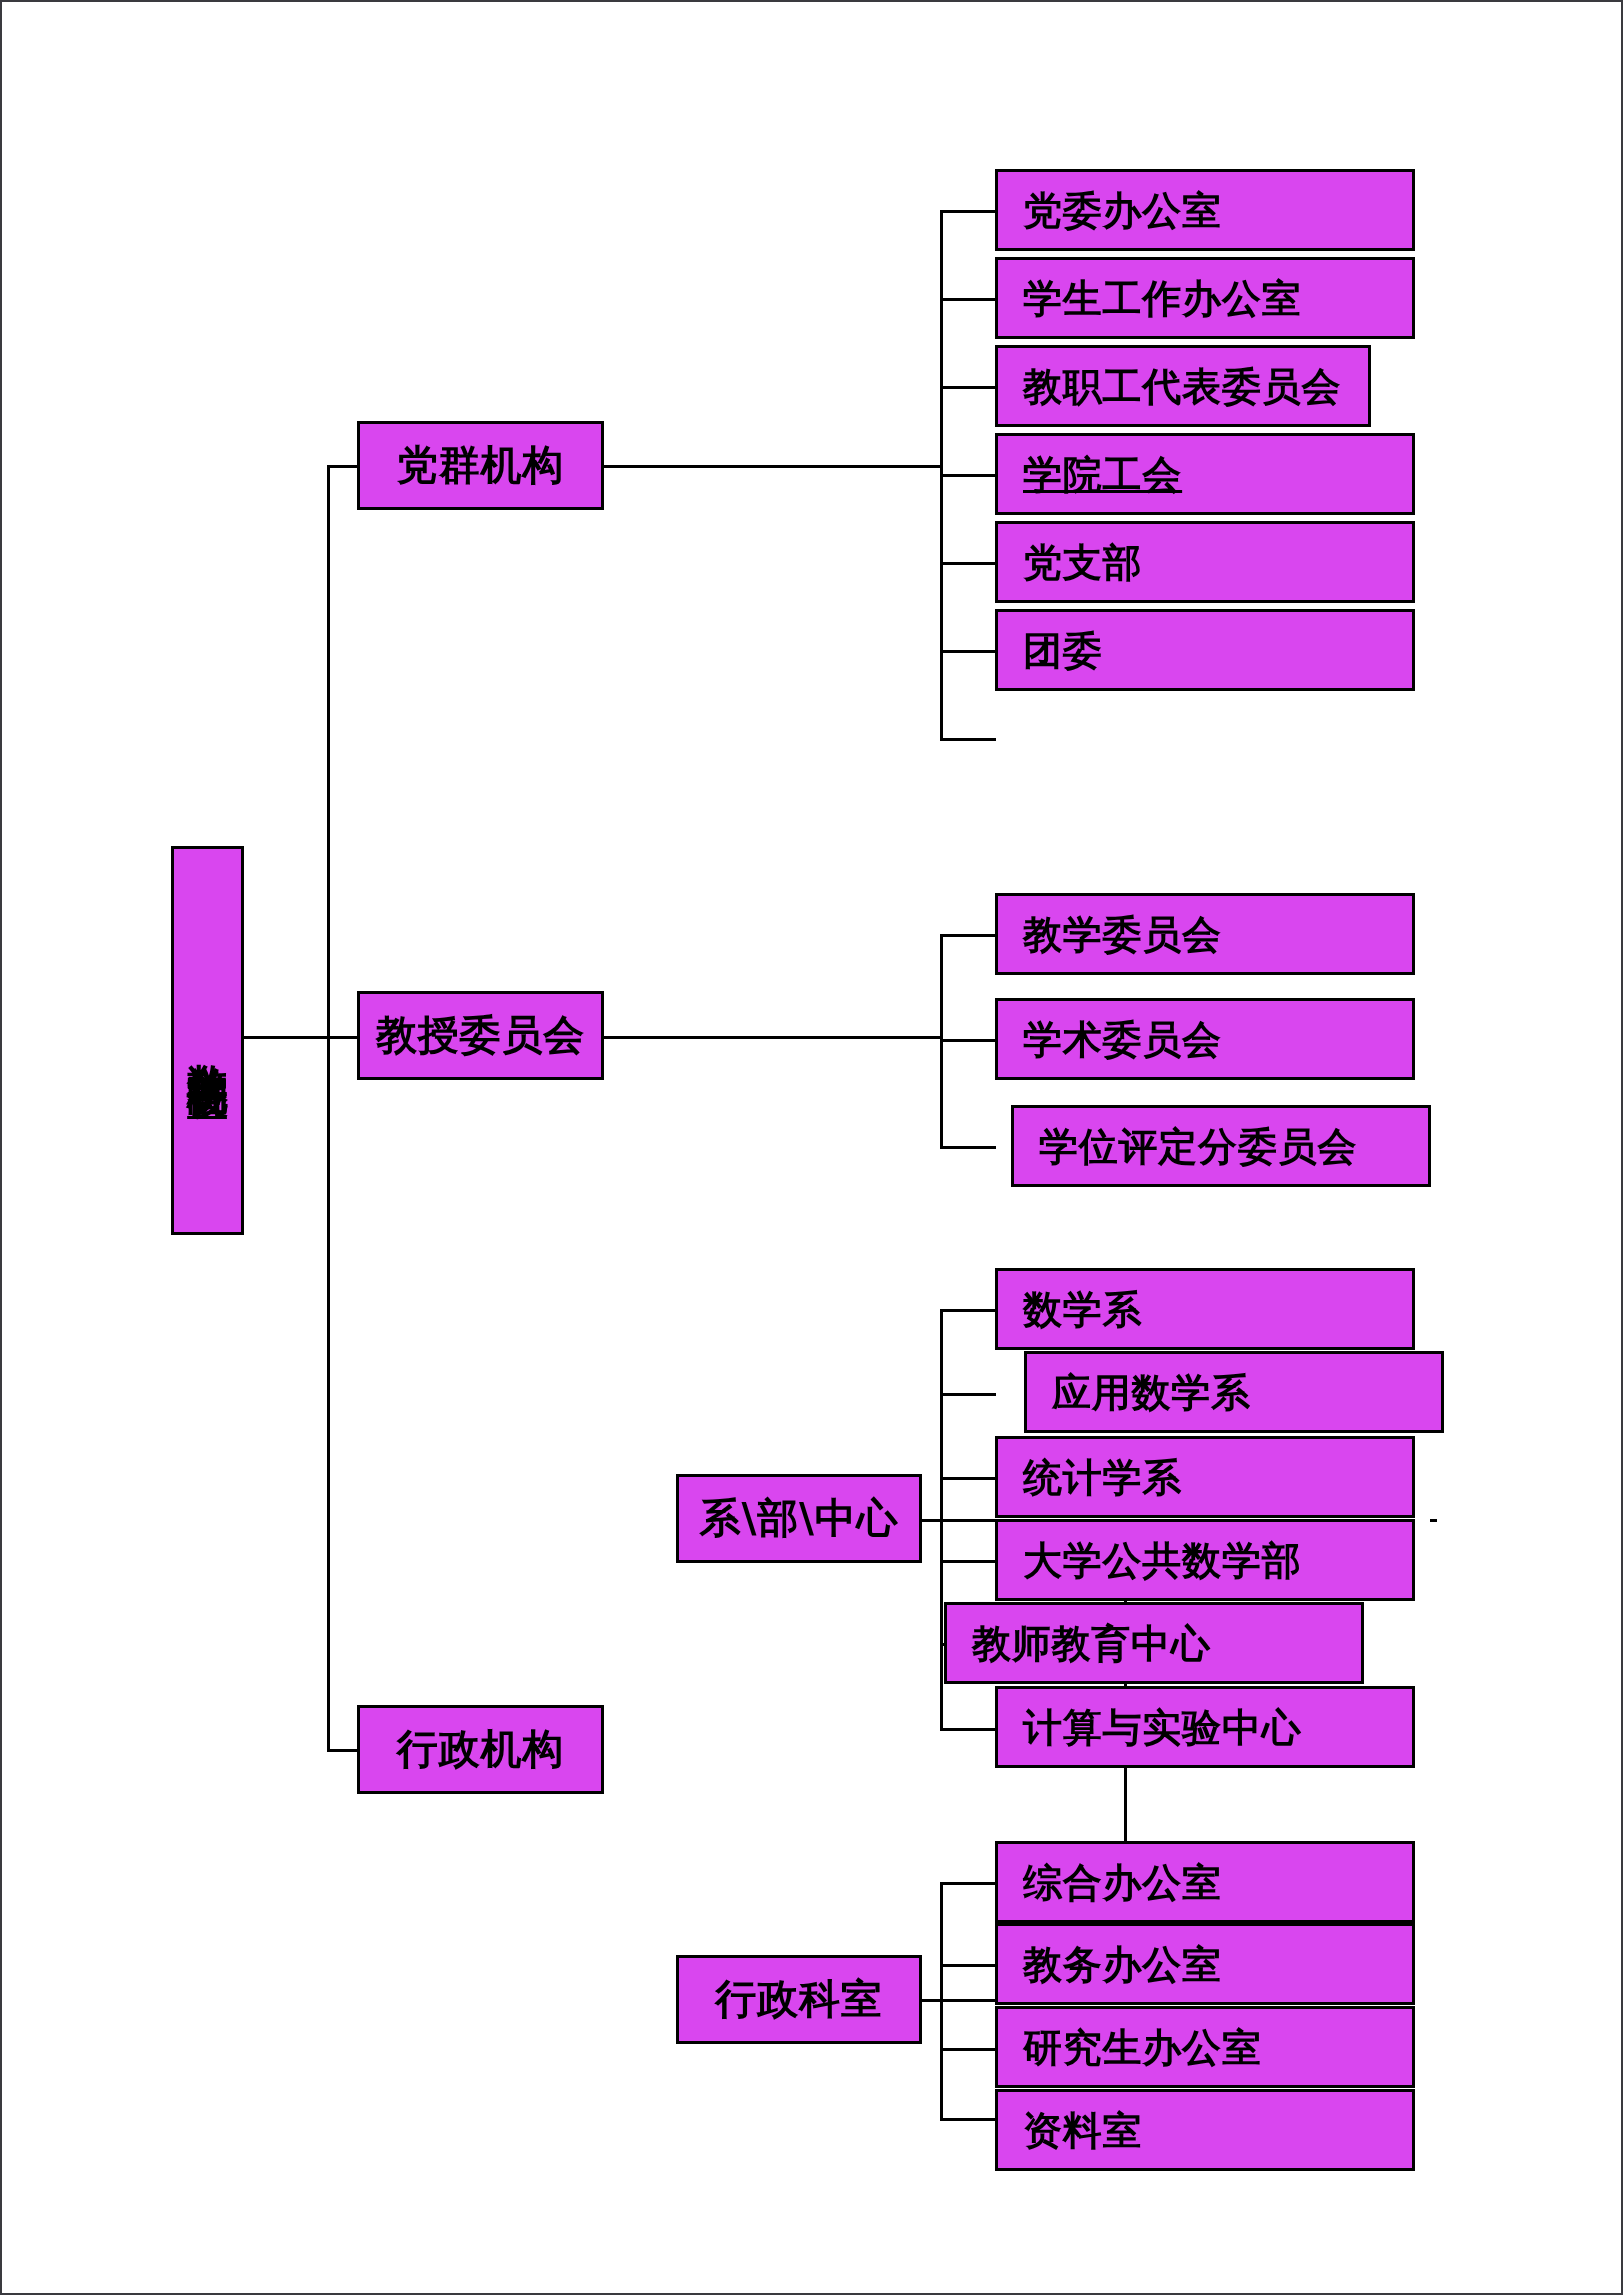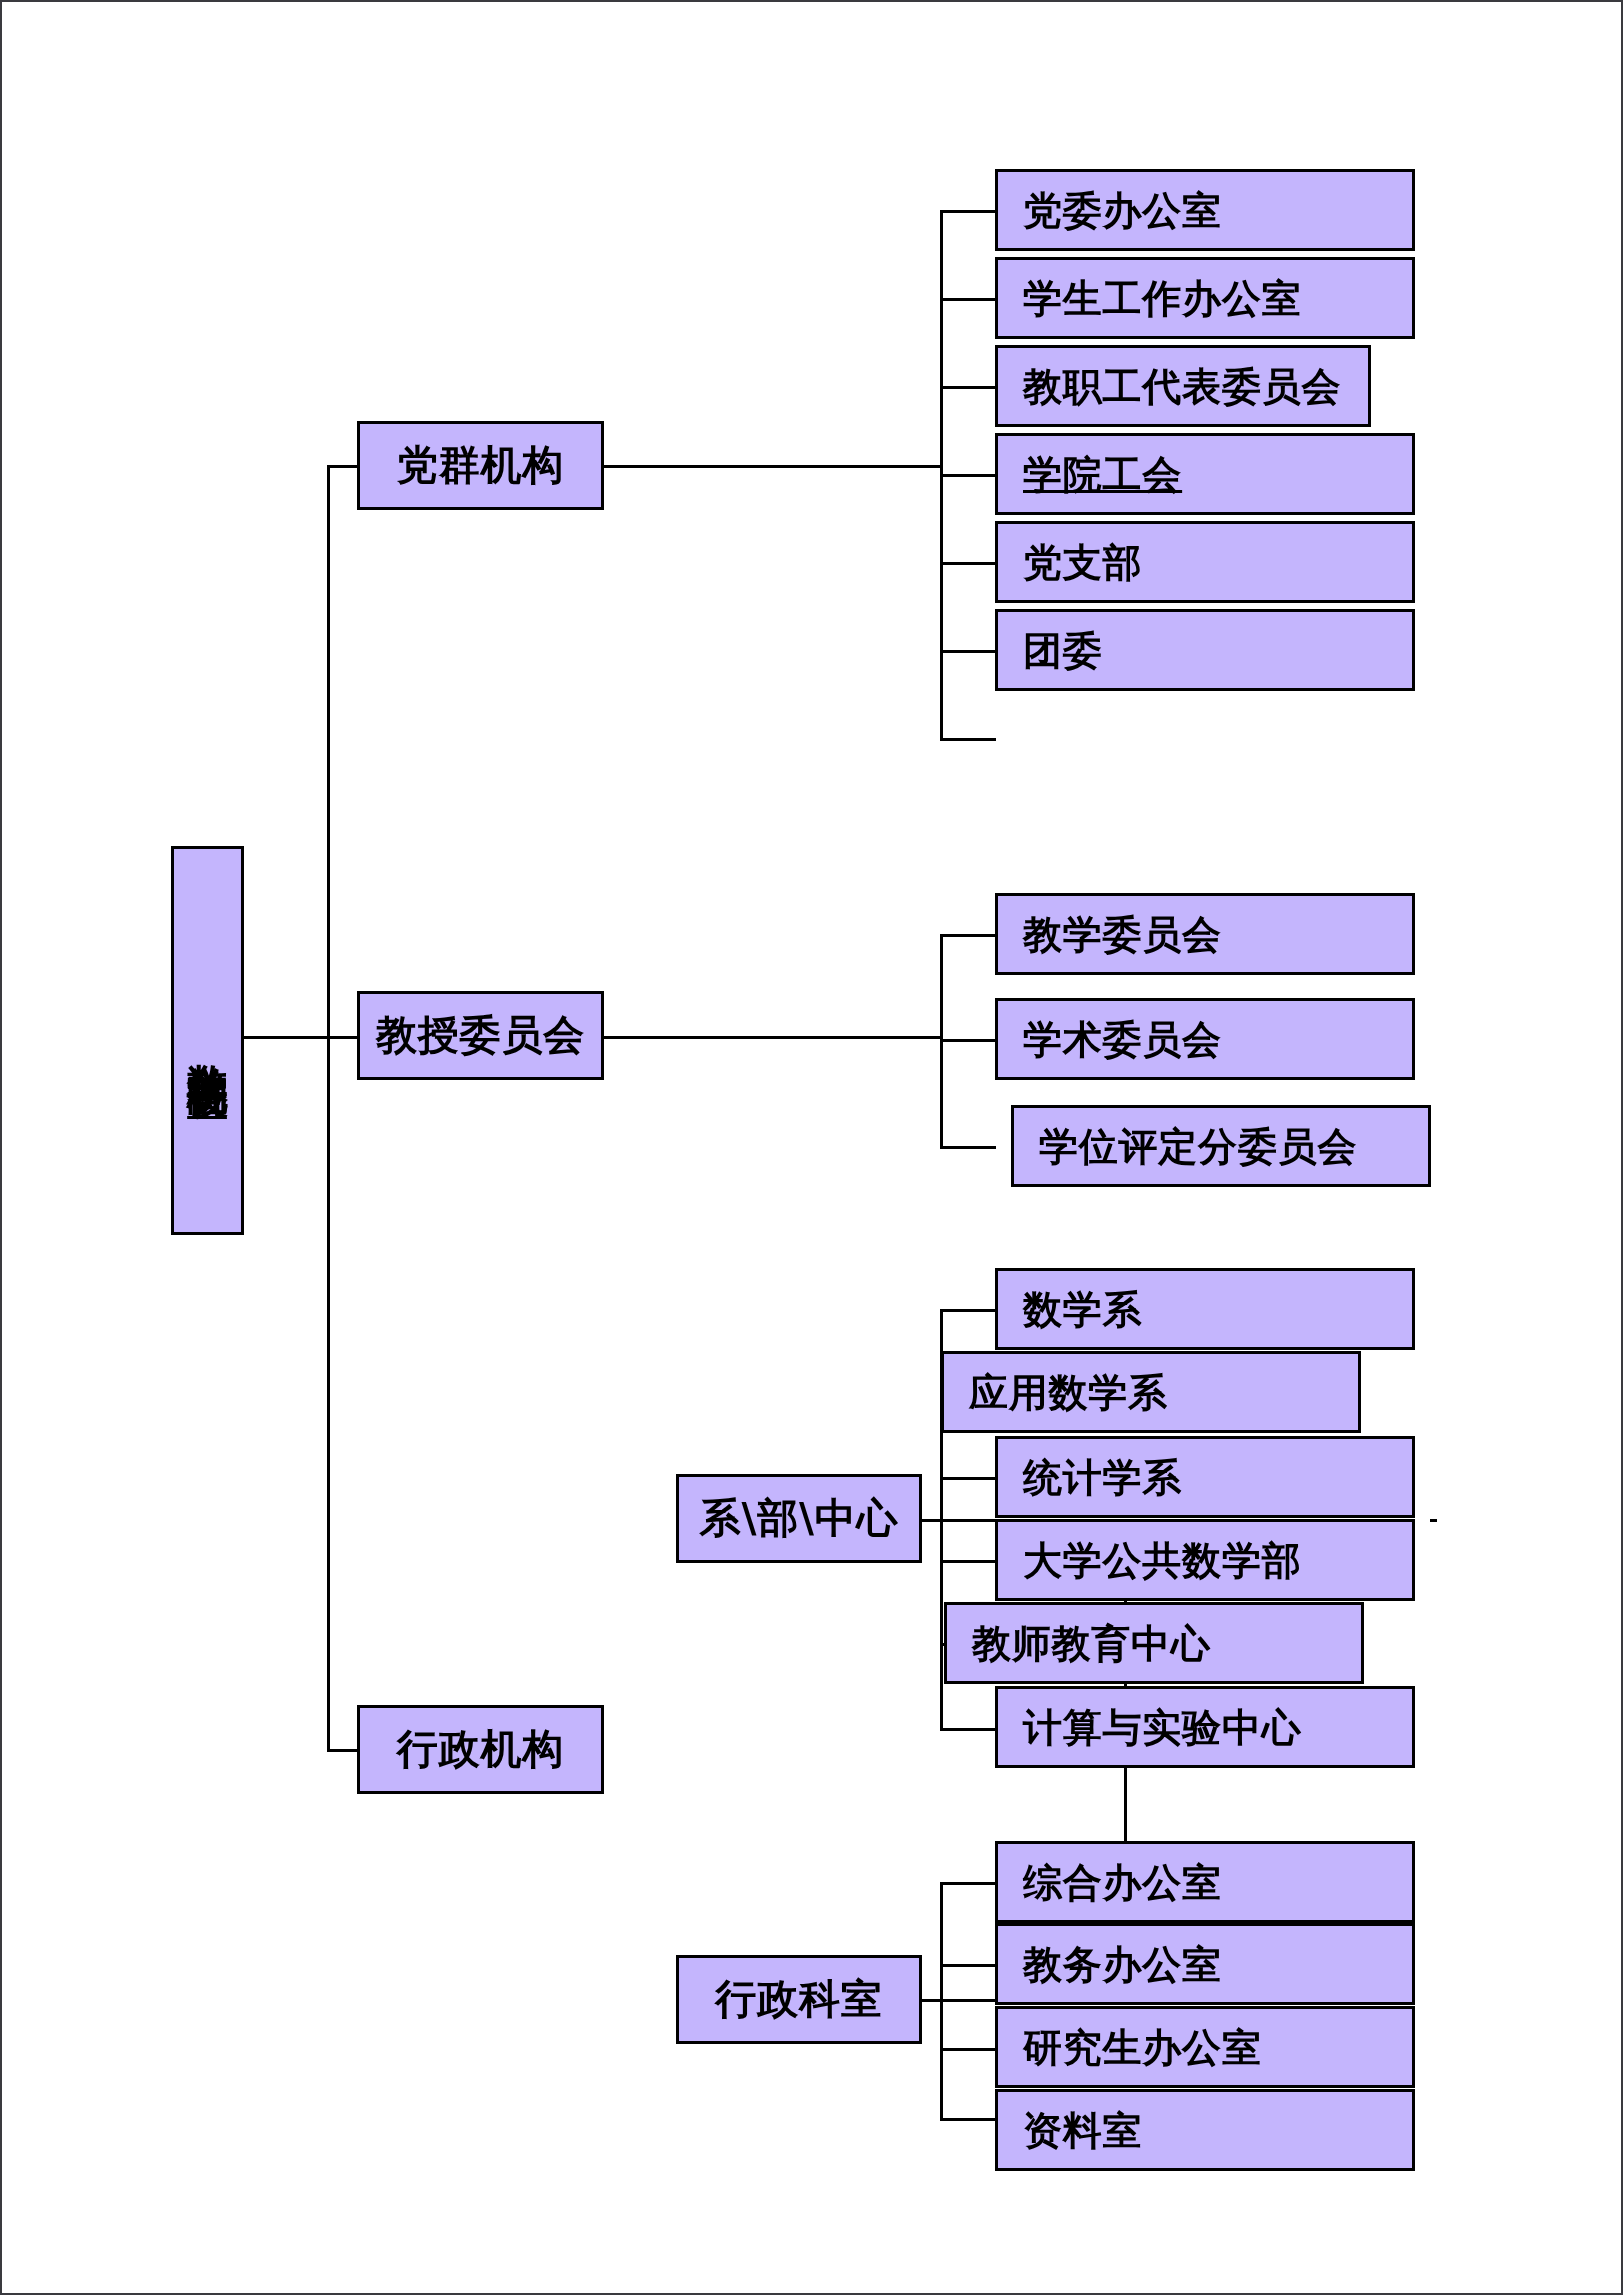--- a/index.html
+++ b/index.html
@@ -20,21 +20,21 @@
     overflow: hidden;
   }
   #canvas {
     position: absolute;
     inset: 0;
   }
   
   .node {
     position: absolute;
     box-sizing: border-box;
-    background: #c4b5fd;
+    background: #d946ef;
     border: 3.3px solid #000000;
     display: flex;
     align-items: center;
     font-weight: bold;
     color: #000000;
     line-height: 1.0;
     letter-spacing: 0.02em;
     white-space: nowrap;
   }
   .node.center { justify-content: center; }
@@ -165,21 +165,21 @@
     <div class="node leftpad lvl3" style="left:993px; top:996px; width:420px; height:82px;">
       <span>学术委员会</span>
     </div>
     <div class="node leftpad lvl3" style="left:993px; top:1103px; width:420px; height:82px;margin-left:16px;">
       <span>学位评定分委员会</span>
     </div>
 
     <div class="node leftpad lvl3" style="left:993px; top:1266px; width:420px; height:82px;">
       <span>数学系</span>
     </div>
-    <div class="node leftpad lvl3" style="left:939px; top:1349px; width:420px; height:82px;text-align:right;">
+    <div class="node leftpad lvl3" style="left:1022px; top:1349px; width:420px; height:82px;text-align:right;">
       <span>应用数学系</span>
     </div>
     <div class="node leftpad lvl3" style="left:993px; top:1434px; width:420px; height:82px;">
       <span>统计学系</span>
     </div>
     <div class="node leftpad lvl3" style="left:993px; top:1517px; width:420px; height:82px;">
       <span>大学公共数学部</span>
     </div>
     <div class="node leftpad lvl3" style="left:942px; top:1600px; width:420px; height:82px;text-align:center;">
       <span>教师教育中心</span>

